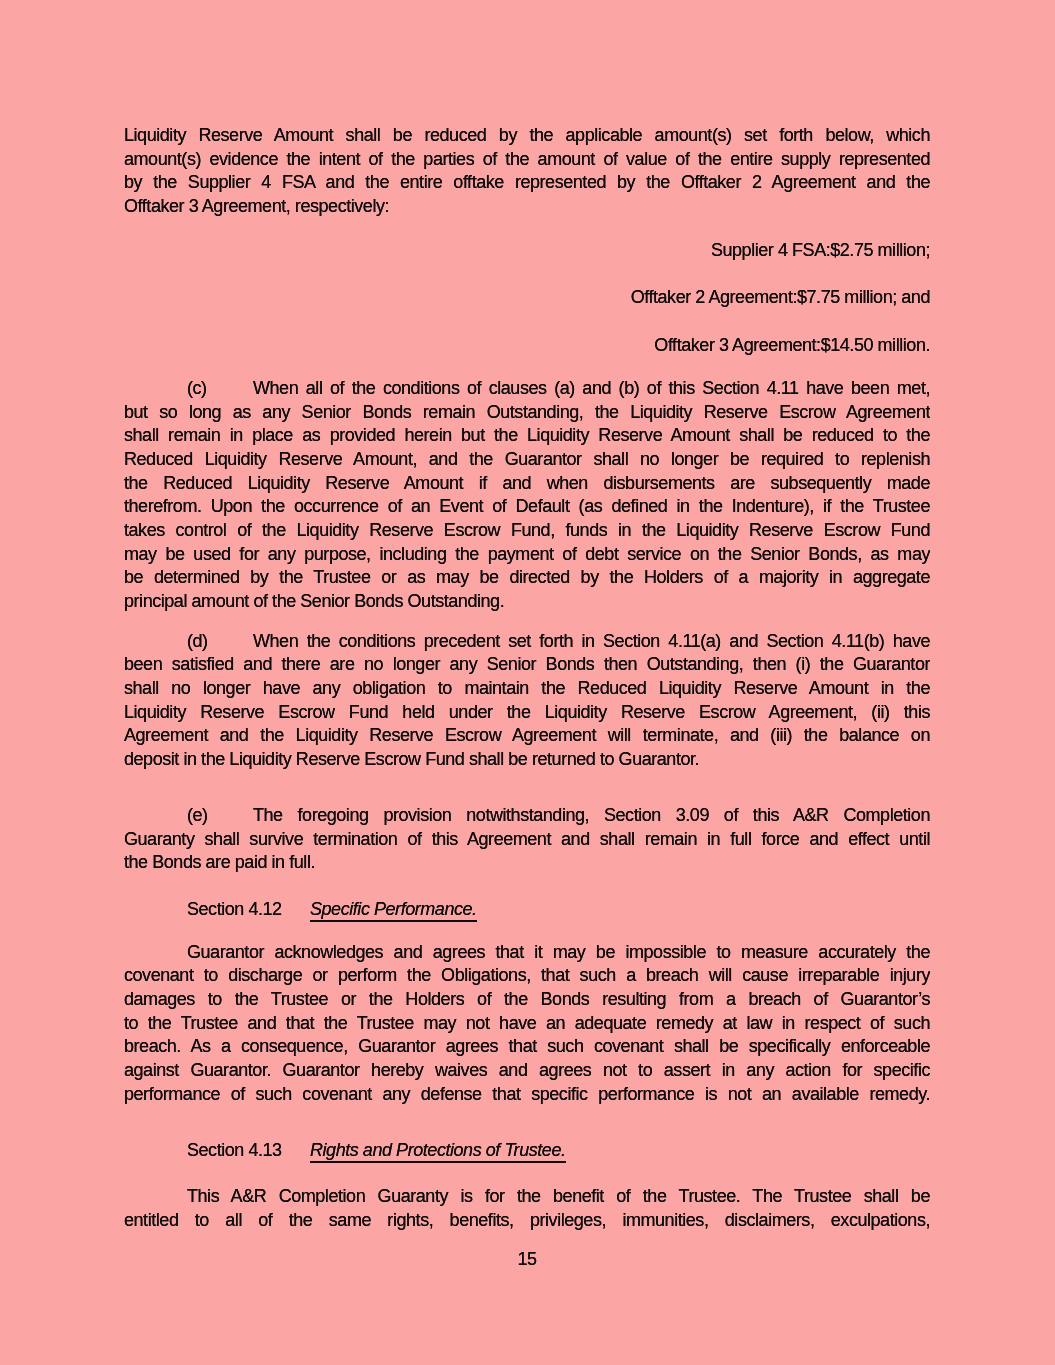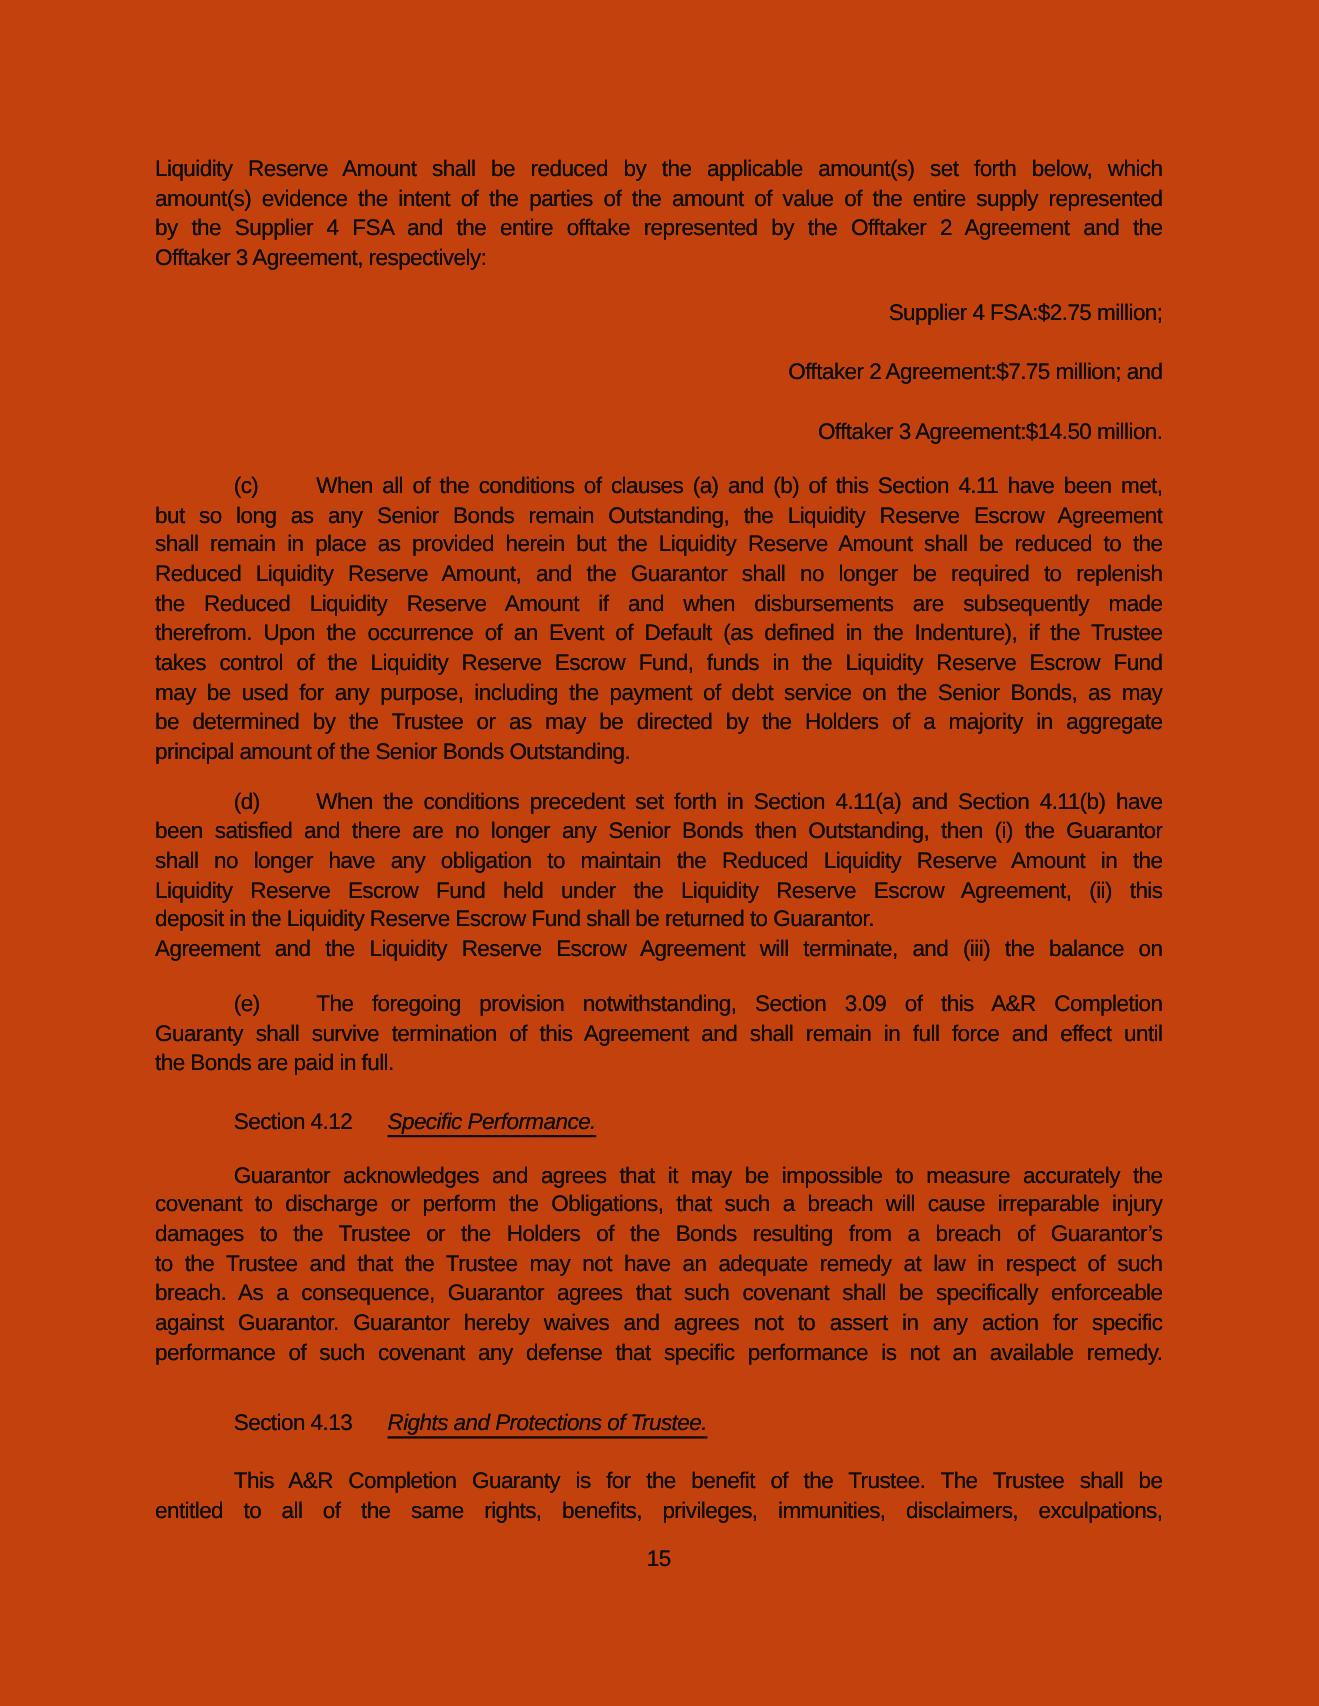--- a/index.html
+++ b/index.html
@@ -1,21 +1,21 @@
 <!DOCTYPE html>
 <html><head>
 <meta charset="utf-8">
 <style>
   html,body{margin:0;padding:0;background:#ffffff;}
   .page{
     position:relative;
     width:1055px;height:1365px;
     box-sizing:border-box;
     padding:124px 125px 0 124px;
-    background:#c2410c;
+    background:#fca5a5;
     color:#0e0e0e;
     font-family:"Liberation Sans","DejaVu Sans",sans-serif;
     font-size:18px;line-height:23.7px;
     letter-spacing:-0.45px;
     text-shadow:0 0 0.4px currentColor;
     overflow:hidden;
   }
   .para{margin:0;}
   .line{
     text-align:justify;
@@ -31,21 +31,21 @@
   .srow:last-child{margin-bottom:0;}
   .slabel{display:inline-block;width:248px;}
   
   .heading{padding-left:63px;height:23.7px;overflow:hidden;}
   .hlabel{display:inline-block;width:123px;}
   .htitle{border-bottom:2px solid currentColor;padding-bottom:1px;font-style:italic;}
   
   .mb-intro{margin-bottom:20px;}
   .mb-sched{margin-bottom:19px;}
   .mb-c{margin-bottom:16px;}
-  .mb-d{margin-bottom:20px;}
+  .mb-d{margin-bottom:32px;}
   .mb-e{margin-bottom:23px;}
   .mb-h412{margin-bottom:19px;}
   .mb-sp{margin-bottom:33px;}
   .mb-h413{margin-bottom:22px;}
   .mb-rt{margin-bottom:16px;}
   .footer{text-align:left;text-align-last:center;height:23.7px;}
 </style>
 </head>
 <body>
 
@@ -81,22 +81,22 @@
     <div class="line">may be used for any purpose, including the payment of debt service on the Senior Bonds, as may</div>
     <div class="line">be determined by the Trustee or as may be directed by the Holders of a majority in aggregate</div>
     <div class="line end">principal amount of the Senior Bonds Outstanding.</div>
   </div>
 
   <div class="para mb-d">
     <div class="line first"><span class="marker">(d)</span><span>When the conditions precedent set forth in Section 4.11(a) and Section 4.11(b) have</span></div>
     <div class="line">been satisfied and there are no longer any Senior Bonds then Outstanding, then (i) the Guarantor</div>
     <div class="line">shall no longer have any obligation to maintain the Reduced Liquidity Reserve Amount in the</div>
     <div class="line">Liquidity Reserve Escrow Fund held under the Liquidity Reserve Escrow Agreement, (ii) this</div>
+    <div class="line">Agreement and the Liquidity Reserve Escrow Agreement will terminate, and (iii) the balance on</div>
     <div class="line end">deposit in the Liquidity Reserve Escrow Fund shall be returned to Guarantor.</div>
-    <div class="line">Agreement and the Liquidity Reserve Escrow Agreement will terminate, and (iii) the balance on</div>
   </div>
 
   <div class="para mb-e">
     <div class="line first"><span class="marker">(e)</span><span>The foregoing provision notwithstanding, Section 3.09 of this A&amp;R Completion</span></div>
     <div class="line">Guaranty shall survive termination of this Agreement and shall remain in full force and effect until</div>
     <div class="line end">the Bonds are paid in full.</div>
   </div>
 
   <div class="heading mb-h412">
     <span class="hlabel">Section 4.12</span><span class="htitle">Specific Performance.</span>

